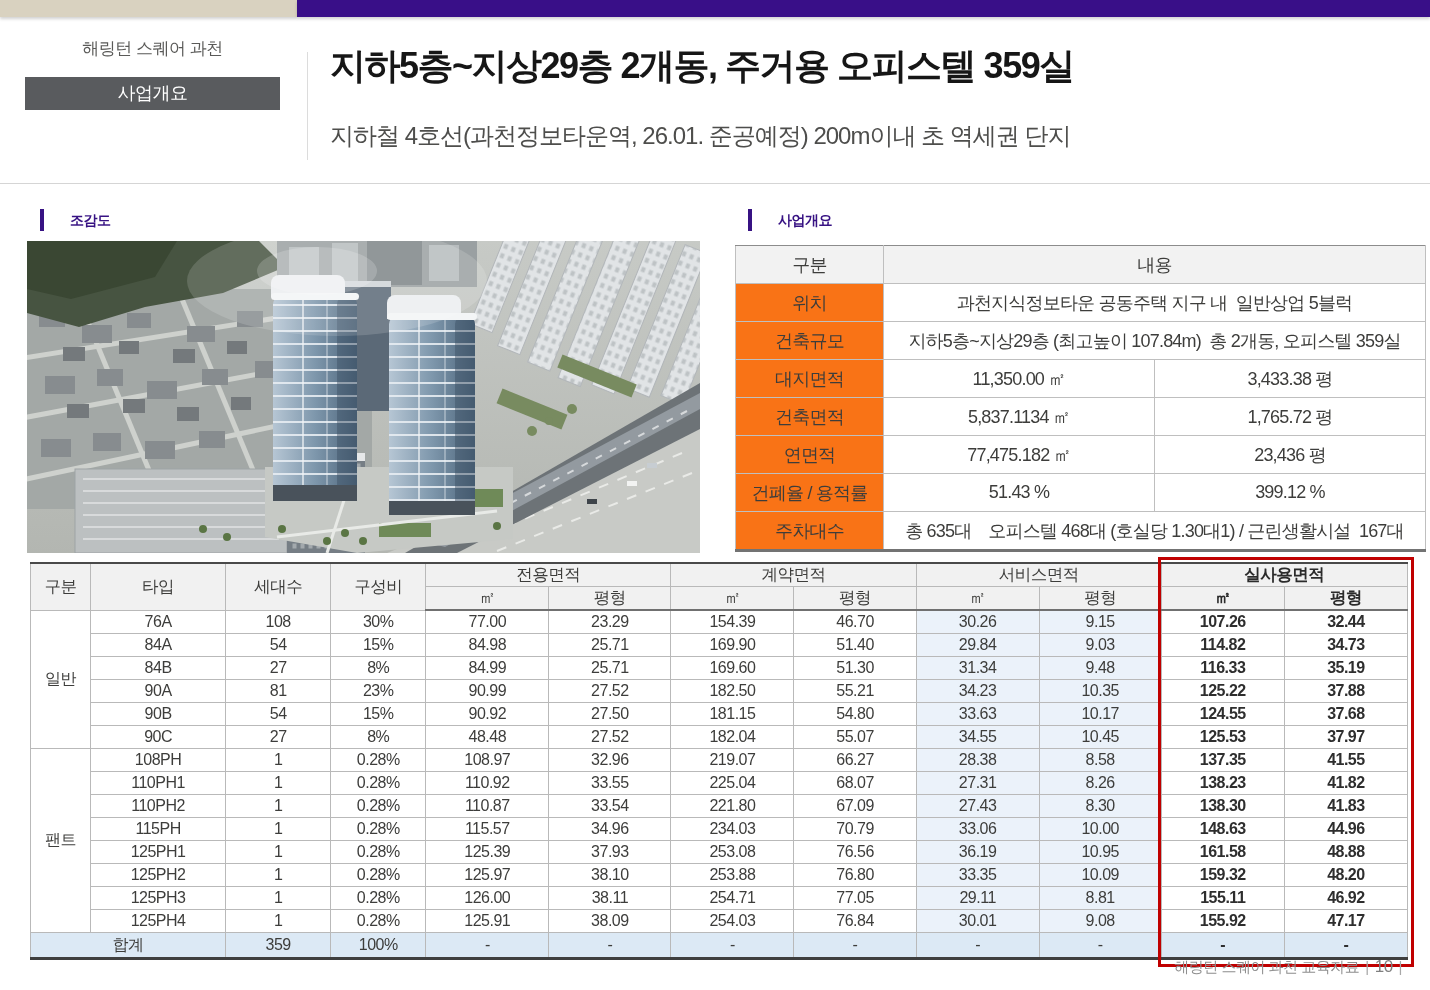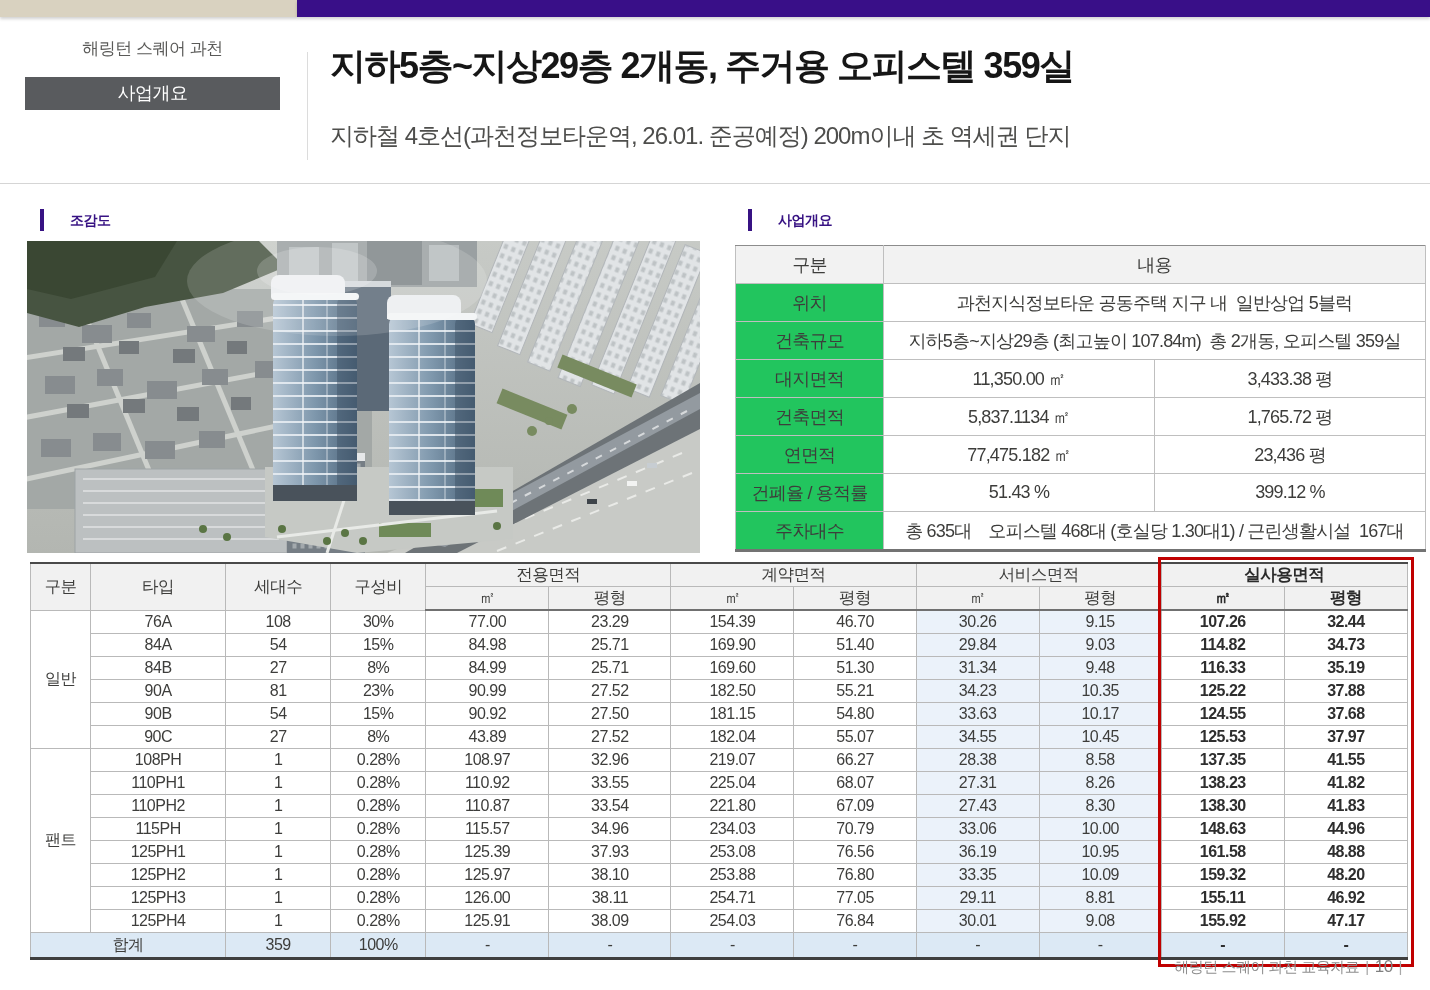--- a/index.html
+++ b/index.html
@@ -25,21 +25,21 @@
   .sec-bird{left:40px;top:209px;}
   .sec-ov{left:748px;top:209px;}
 
   
   .figure{position:absolute;left:27px;top:241px;width:673px;height:312px;display:block;}
 
   
   .ovtable{position:absolute;left:735px;top:245px;width:690px;border-collapse:collapse;table-layout:fixed;}
   .ovtable td{border:1px solid #bfbfbf;height:37px;text-align:center;vertical-align:middle;
               font-size:18px;color:#3d3d3b;letter-spacing:-0.8px;white-space:pre-wrap;padding:0 2px;}
-  .ovtable td.lbl{background:#22c55e;}
+  .ovtable td.lbl{background:#f97316;}
   .ovtable tr.head td{background:#F2F2F2;}
   .ovtable tr:first-child td{border-top:1px solid #8c8c8c;}
   .ovtable tr:last-child td{border-bottom:3px solid #737373;}
 
   
   .unittable{position:absolute;left:30px;top:562px;width:1378px;border-collapse:collapse;table-layout:fixed;}
   .unittable th,.unittable td{border:1px solid #b9b9b9;text-align:center;vertical-align:middle;
               font-size:16px;font-weight:normal;color:#3d3d3b;padding:0;height:22px;letter-spacing:-0.5px;}
   .unittable thead th{background:#F1F1F1;font-size:16.5px;height:21px;}
   .unittable thead tr:first-child th{border-top:2px solid #4a4a4a;}
@@ -392,21 +392,21 @@
           <td>54.80</td>
           <td class="svc">33.63</td>
           <td class="svc">10.17</td>
           <td class="act">124.55</td>
           <td class="act">37.68</td>
         </tr>
         <tr>
           <td>90C</td>
           <td>27</td>
           <td>8%</td>
-          <td>43.89</td>
+          <td>48.48</td>
           <td>27.52</td>
           <td>182.04</td>
           <td>55.07</td>
           <td class="svc">34.55</td>
           <td class="svc">10.45</td>
           <td class="act">125.53</td>
           <td class="act">37.97</td>
         </tr>
         <tr>
           <th rowspan="8" class="grp">팬트</th>

